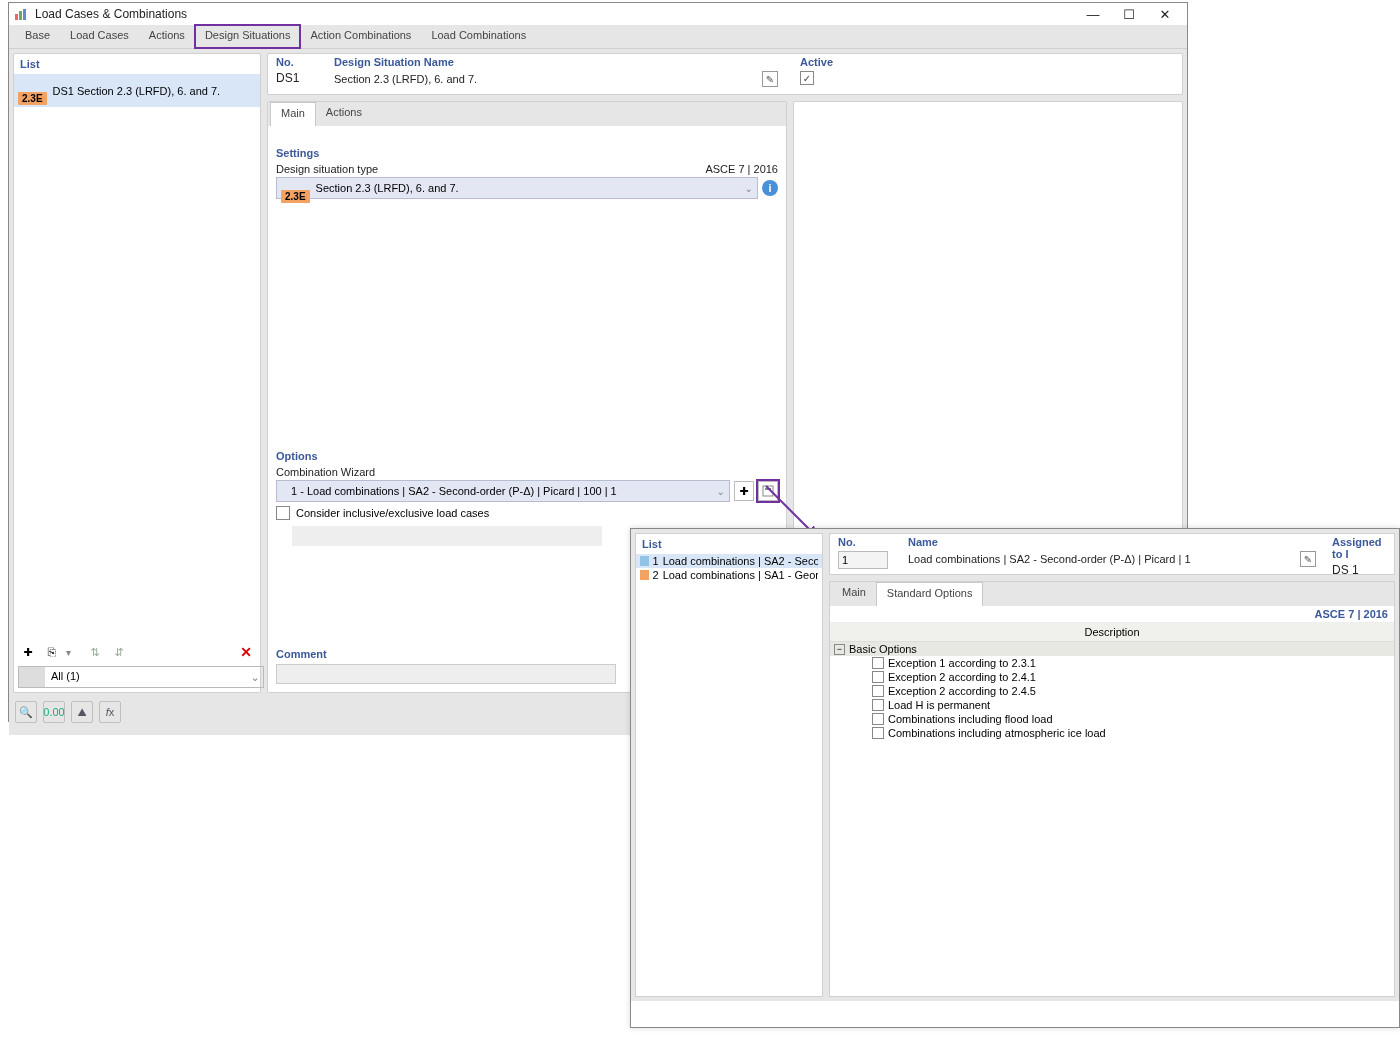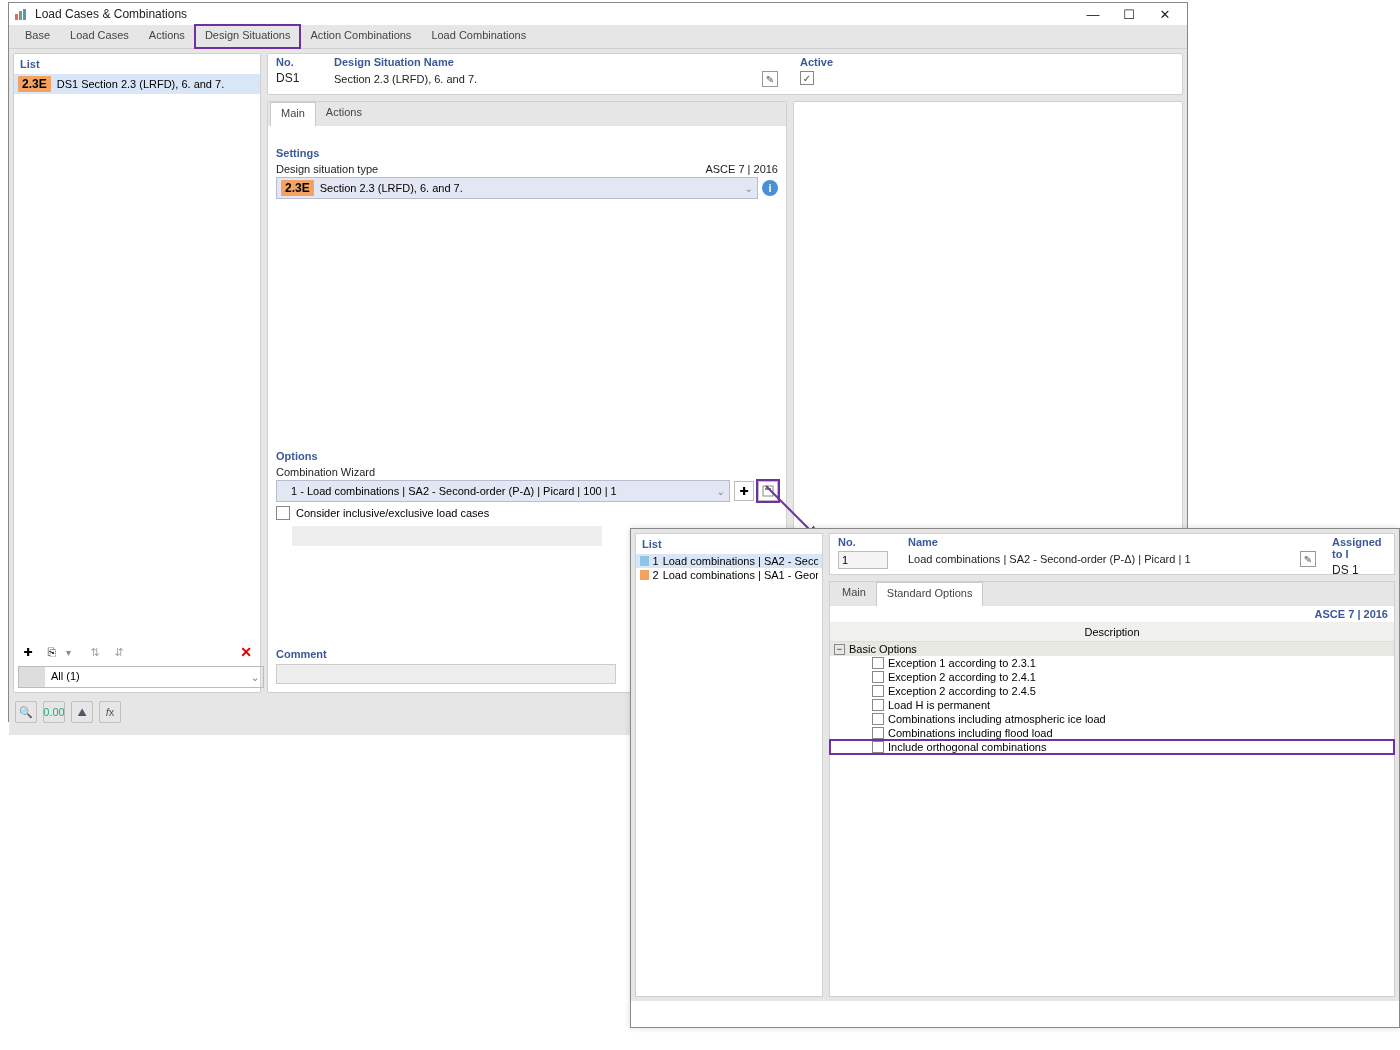--- a/index.html
+++ b/index.html
@@ -16,21 +16,21 @@
 .ribbon-area { background: #e6e6e6; height: 710px; padding: 0; }
 .tabs { display: flex; height: 24px; background: #e6e6e6; border-bottom: 1px solid #d0d0d0; padding-left: 6px; }
 .tab { padding: 4px 10px; color: #444; cursor: pointer; }
 .tab.highlighted { outline: 2px solid #7030a0; outline-offset: -1px; }
 
 .content-row { display: flex; gap: 6px; padding: 4px; height: 648px; }
 .panel { background: #fff; border: 1px solid #d0d0d0; border-radius: 2px; }
 .left-panel { width: 248px; display: flex; flex-direction: column; }
 .left-panel .list-head { padding: 4px 6px; color: #3b5998; font-weight: 600; font-size: 11px; }
 .list-item { display: flex; align-items: center; padding: 2px 4px; background: #d8e6f7; }
-.badge { font-size: 12px; padding: 1px 4px; border-radius: 1px; color: #000; font-weight: 600; margin-right: 6px; }
+.badge { font-size: 10px; padding: 1px 4px; border-radius: 1px; color: #000; font-weight: 600; margin-right: 6px; margin-top: 16px; }
 .badge-orange { background: #f4a261; }
 .left-panel .filler { flex: 1; }
 .left-toolbar { height: 28px; display: flex; align-items: center; padding: 2px 4px; gap: 4px; }
 .tb-btn { width: 20px; height: 20px; display: flex; align-items: center; justify-content: center; border: 1px solid transparent; cursor: pointer; }
 .tb-x { color: #d00; font-weight: bold; font-size: 14px; }
 .filter-combo { display: flex; width: 100%; height: 22px; border: 1px solid #bbb; margin: 0 4px 4px 4px; }
 .filter-combo .chip { width: 26px; background: #ddd; }
 .filter-combo .val { flex: 1; padding: 3px 6px; }
 .filter-combo .dd { width: 16px; display: flex; align-items: center; justify-content: center; color: #888; }
 
@@ -321,29 +321,24 @@
               <span>Exception 2 according to 2.4.5</span>
             </div>
             <div class="tree-row">
               <span class="tree-indent"></span>
               <span class="cb"></span>
               <span>Load H is permanent</span>
             </div>
             <div class="tree-row">
               <span class="tree-indent"></span>
               <span class="cb"></span>
+              <span>Combinations including flood load</span>
+            </div>
+            <div class="tree-row">
+              <span class="tree-indent"></span>
+              <span class="cb"></span>
               <span>Combinations including atmospheric ice load</span>
-            </div>
-            <div class="tree-row">
-              <span class="tree-indent"></span>
-              <span class="cb"></span>
-              <span>Combinations including flood load</span>
-            </div>
-            <div class="tree-row hl">
-              <span class="tree-indent"></span>
-              <span class="cb"></span>
-              <span>Include orthogonal combinations</span>
             </div>
           </div>
       </div>
     </div>
   </div>
 </div>
 
 </body></html>

